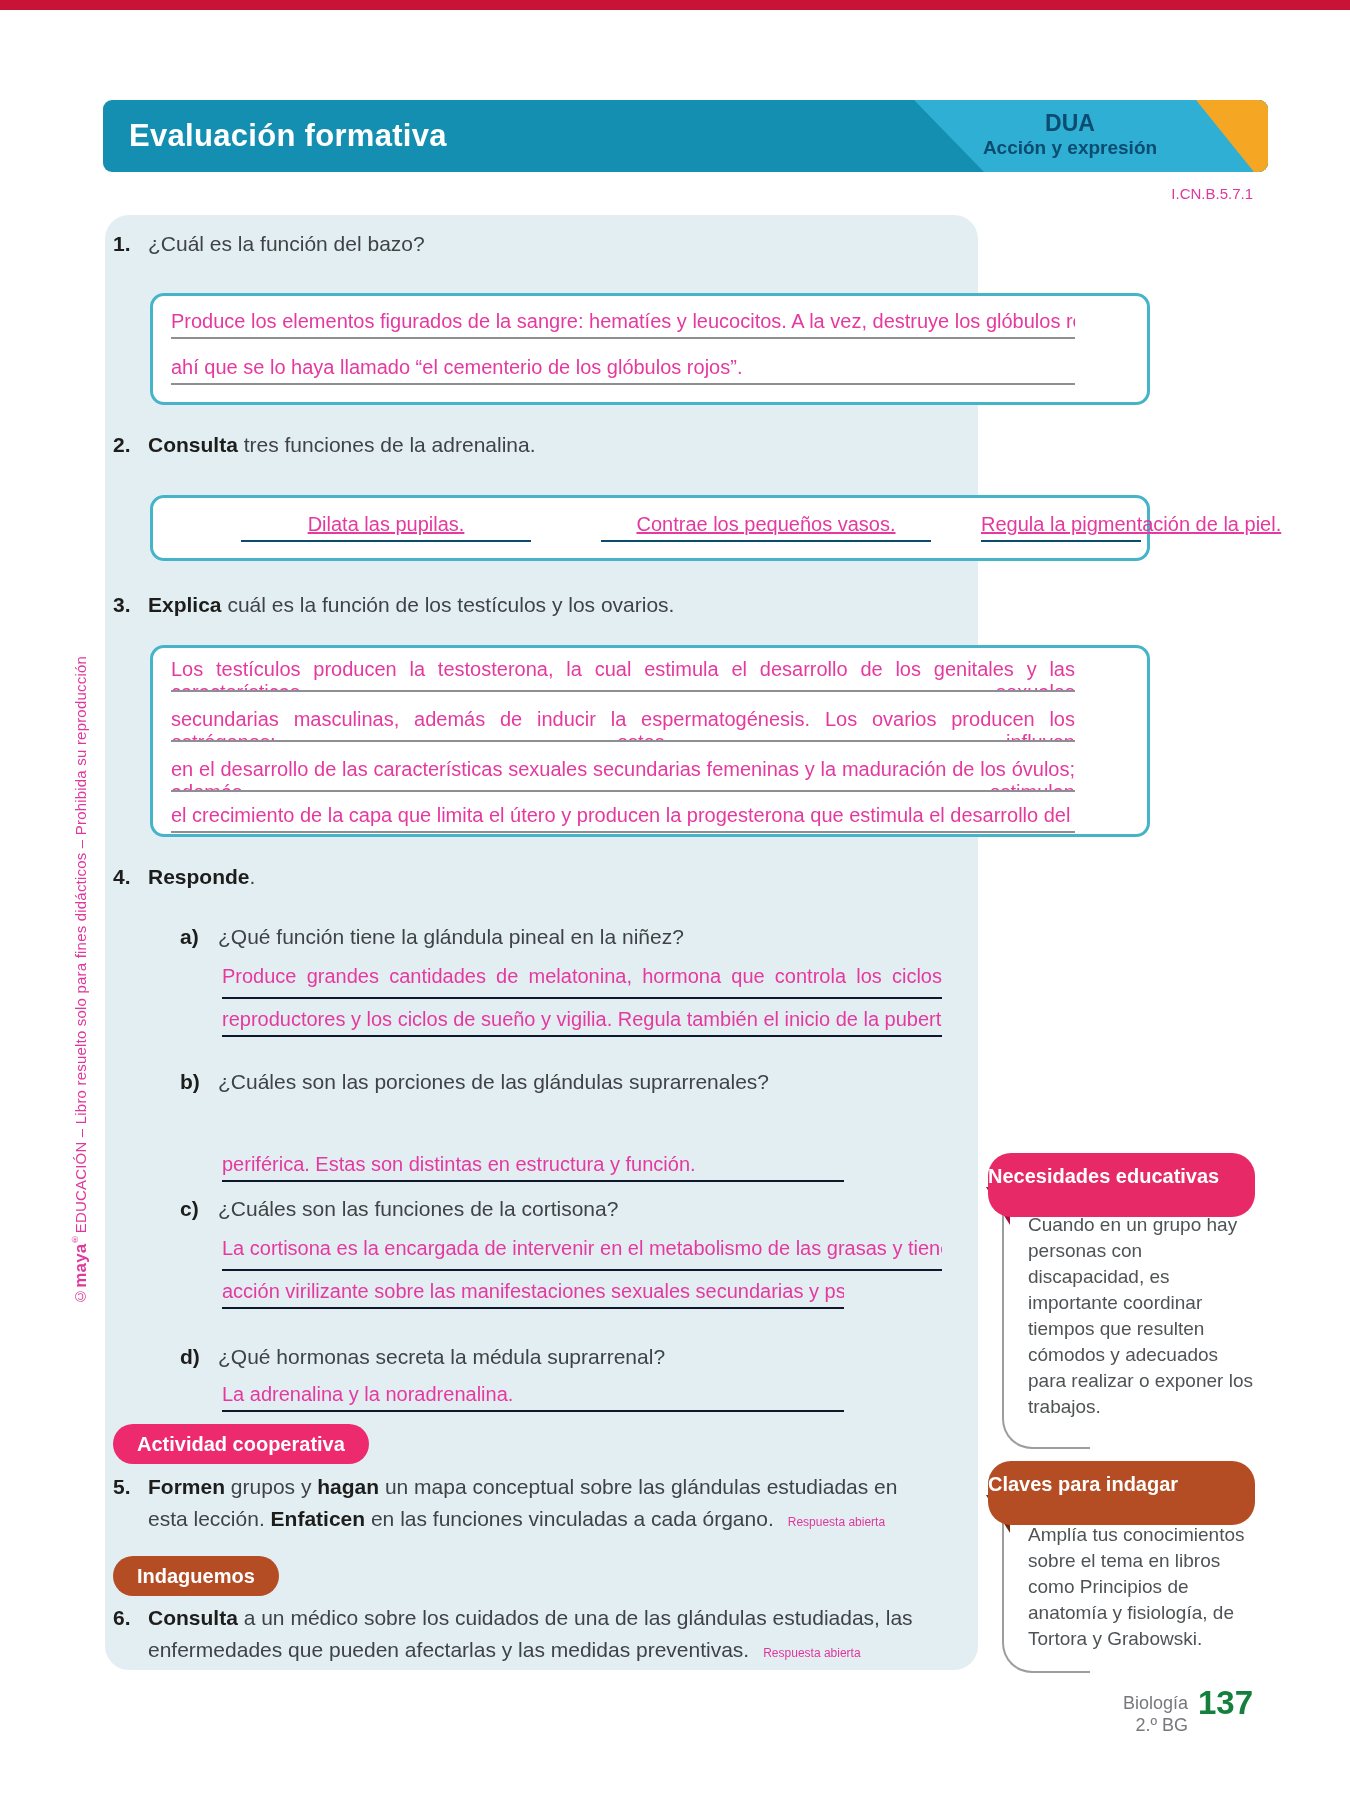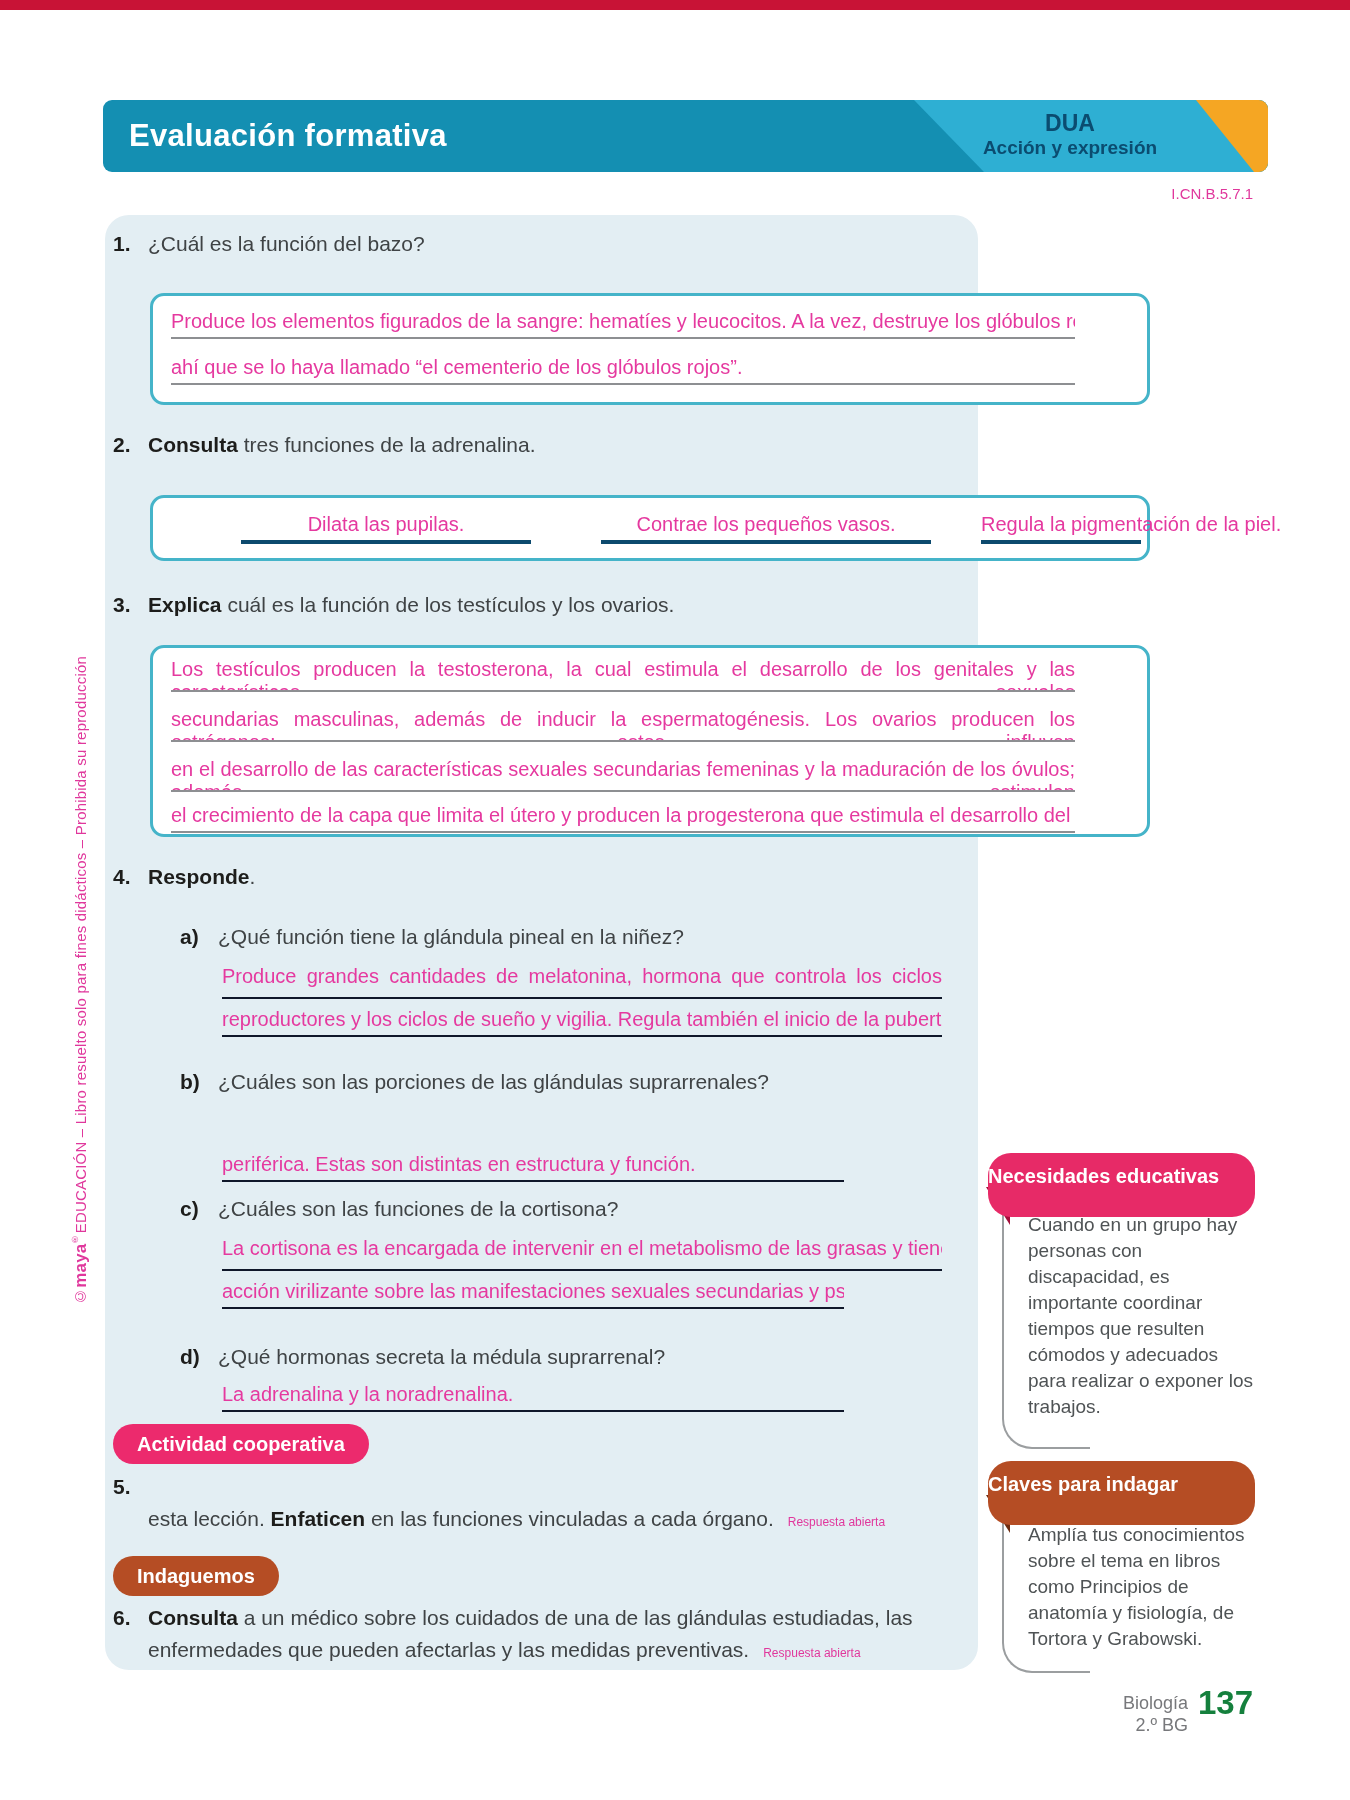--- a/index.html
+++ b/index.html
@@ -38,21 +38,21 @@
   .qtext{position:absolute;left:148px;font-size:21px;color:#3f4345;}
   .qtext b{color:#1d1d1b;font-weight:800;}
 
   
   .ansbox{position:absolute;left:150px;width:1000px;background:#ffffff;border:3px solid #45b4c9;border-radius:14px;box-sizing:border-box;}
   .ansline{position:absolute;left:18px;right:72px;color:#e5399f;font-size:20px;
     padding-bottom:4px;border-bottom:2px solid #8d8f92;white-space:nowrap;overflow:hidden;}
   .just{text-align:justify;text-align-last:justify;white-space:normal;height:28px;}
 
   .seg{position:absolute;color:#e5399f;font-size:20px;text-align:center;
-    padding-bottom:4px;border-bottom:4px solid #0c4a6e;}
+    padding-bottom:4px;border-bottom:2px solid #0c4a6e;text-decoration:underline;}
 
   
   .sublabel{position:absolute;left:180px;font-size:21px;font-weight:800;color:#1d1d1b;}
   .subq{position:absolute;left:218px;font-size:21px;color:#3f4345;}
   .subans{position:absolute;left:222px;color:#e5399f;font-size:20px;
     padding-bottom:4px;border-bottom:2px solid #0f172a;white-space:nowrap;overflow:hidden;}
 
   
   .badge{position:absolute;left:113px;height:38px;line-height:38px;padding:1px 24px;border-radius:20px;
     color:#ffffff;font-size:20px;font-weight:800;}
@@ -143,20 +143,21 @@
   <div class="subq" style="top:1197px">¿Cuáles son las funciones de la cortisona?</div>
   <div class="subans just" style="top:1237px;width:720px">La cortisona es la encargada de intervenir en el metabolismo de las grasas y tiene</div>
   <div class="subans" style="top:1280px;width:622px">acción virilizante sobre las manifestaciones sexuales secundarias y psíquicas.</div>
 
   <div class="sublabel" style="top:1345px">d)</div>
   <div class="subq" style="top:1345px">¿Qué hormonas secreta la médula suprarrenal?</div>
   <div class="subans" style="top:1383px;width:622px">La adrenalina y la noradrenalina.</div>
 
   <div class="badge badge-pink" style="top:1424px">Actividad cooperativa</div>
   <div class="qnum" style="top:1475px">5.</div>
+  <div class="qline" style="top:1475px"><b>Formen</b><span> grupos y </span><b>hagan</b><span> un mapa conceptual sobre las glándulas estudiadas en</span></div>
   <div class="qline" style="top:1507px"><span>esta lección. </span><b>Enfaticen</b><span> en las funciones vinculadas a cada órgano.</span><span class="open-ans">Respuesta abierta</span></div>
 
   <div class="badge badge-rust" style="top:1556px">Indaguemos</div>
   <div class="qnum" style="top:1606px">6.</div>
   <div class="qline" style="top:1606px"><b>Consulta</b><span> a un médico sobre los cuidados de una de las glándulas estudiadas, las</span></div>
   <div class="qline" style="top:1638px"><span>enfermedades que pueden afectarlas y las medidas preventivas.</span><span class="open-ans">Respuesta abierta</span></div>
 
   <div class="fold fold-pink" style="top:1187px"></div>
   <div class="callout-pill pill-pink" style="top:1153px">Necesidades educativas</div>
   <div class="callout-line" style="top:1199px;height:248px"></div>

